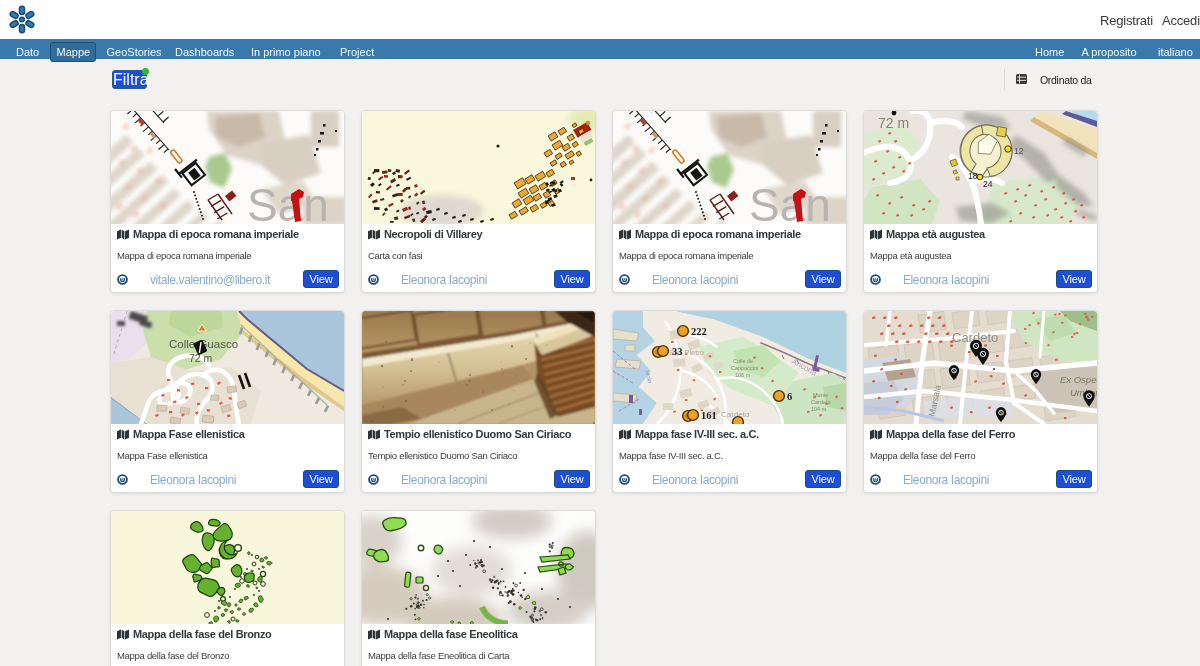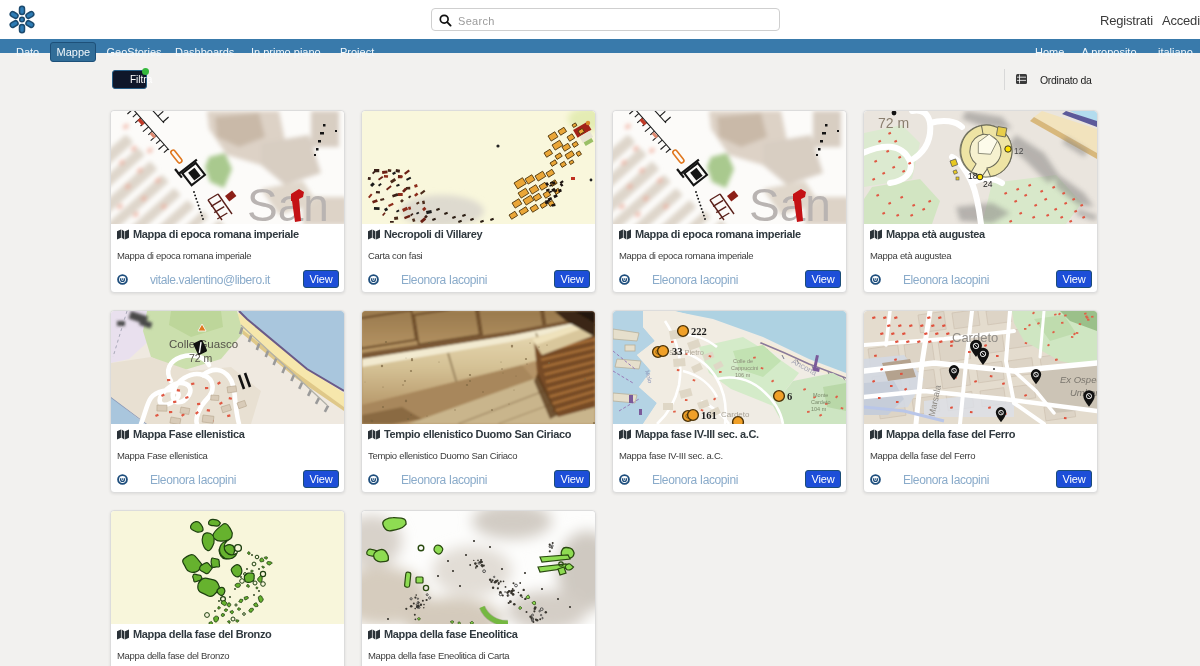--- a/index.html
+++ b/index.html
@@ -4,25 +4,25 @@
 <style>
 * { margin:0; padding:0; box-sizing:border-box; }
 html,body { width:1200px; height:666px; overflow:hidden; }
 body { position:relative; font-family:"Liberation Sans", sans-serif; background:#f2f1ef; }
 #header { position:absolute; top:0; left:0; width:1200px; height:39px; background:#ffffff; }
 #logo { position:absolute; left:8px; top:4px; }
 #search { position:absolute; left:431px; top:8px; width:349px; height:23px; border:1px solid #cfcfcf; border-radius:4px; background:#fff; }
 #search .ph { position:absolute; left:26px; top:6px; font-size:11px; color:#9b9b9b; letter-spacing:0.3px; }
 #search svg { position:absolute; left:7px; top:5px; }
 .hlink { position:absolute; top:13px; font-size:13px; color:#3a3a3a; letter-spacing:-0.2px; }
-#nav { position:absolute; top:39px; left:0; width:1200px; height:14px; background:#397aab; }
+#nav { position:absolute; top:39px; left:0; width:1200px; height:20px; background:#397aab; }
 .nlink { position:absolute; top:7px; font-size:11px; color:#f2f8fc; white-space:nowrap; }
 #active-tab { position:absolute; left:50px; top:3px; width:46px; height:20px; background:#316d98; border:1px solid #1d5079; border-radius:3px; }
 #toolbar { position:absolute; top:64px; left:0; width:1200px; height:36px; }
-#filtra { position:absolute; left:112px; top:6px; width:35px; height:19px; background:#0f172a; border:1px solid #275e87; border-radius:3px; color:#fff; font-size:10px; text-align:center; line-height:17px;padding-left:17px; }
+#filtra { position:absolute; left:112px; top:6px; width:35px; height:19px; background:#1d4ed8; border:1px solid #275e87; border-radius:3px; color:#fff; font-size:16px; text-align:center; line-height:17px; }
 #filtra .dot { position:absolute; right:-3px; top:-3px; width:7px; height:7px; border-radius:50%; background:#35b83c; }
 #count { position:absolute; left:153px; top:19px; font-size:15px; color:#1c1c1c; letter-spacing:-0.25px;margin-top:35px; }
 #divider { position:absolute; left:1004px; top:5px; width:1px; height:21px; background:#d8d8d8; }
 #sorticon { position:absolute; left:1016px; top:10px; }
 #sortlabel { position:absolute; left:1040px; top:10px; font-size:10.5px; color:#1c1c1c; letter-spacing:-0.3px; }
 .card { position:absolute; width:235px; height:183px; background:#fff; border:1px solid #dcdcdc; border-radius:4px; box-shadow:0 1px 3px rgba(0,0,0,0.09); overflow:hidden; }
 .thumb { position:absolute; top:0; left:0; width:233px; height:113px; overflow:hidden; border-radius:3px 3px 0 0; }
 .thumb svg { display:block; }
 .trow { position:absolute; left:6px; top:116.5px; height:13px; white-space:nowrap; display:flex; align-items:center; }
 .trow svg { flex:none; }
@@ -42,27 +42,20 @@
         <rect x="-2.5" y="-13.2" width="5" height="8.2" rx="2.5"></rect>
         <rect x="-2.5" y="-13.2" width="5" height="8.2" rx="2.5" transform="rotate(60)"></rect>
         <rect x="-2.5" y="-13.2" width="5" height="8.2" rx="2.5" transform="rotate(120)"></rect>
         <rect x="-2.5" y="-13.2" width="5" height="8.2" rx="2.5" transform="rotate(180)"></rect>
         <rect x="-2.5" y="-13.2" width="5" height="8.2" rx="2.5" transform="rotate(240)"></rect>
         <rect x="-2.5" y="-13.2" width="5" height="8.2" rx="2.5" transform="rotate(300)"></rect>
         <circle cx="0" cy="0" r="2.3"></circle>
       </g>
     </g>
   </svg>
-  <div id="search">
-    <svg width="13" height="13" viewBox="0 0 13 13">
-        <circle cx="5.2" cy="5.2" r="3.9" fill="none" stroke="#111" stroke-width="1.7"></circle>
-        <line x1="8.2" y1="8.2" x2="11.6" y2="11.6" stroke="#111" stroke-width="1.9" stroke-linecap="round"></line>
-      </svg>
-    <span class="ph">Search</span>
-  </div>
   <span class="hlink" style="left:1100px;">Registrati</span>
   <span class="hlink" style="left:1162px;">Accedi</span>
 </div>
 <div id="nav">
   <div id="active-tab"></div>
   <span class="nlink" style="left:16px;">Dato</span>
   <span class="nlink" style="left:56.5px;">Mappe</span>
   <span class="nlink" style="left:106.5px;">GeoStories</span>
   <span class="nlink" style="left:175px;">Dashboards</span>
   <span class="nlink" style="left:251px;">In primo piano</span>

